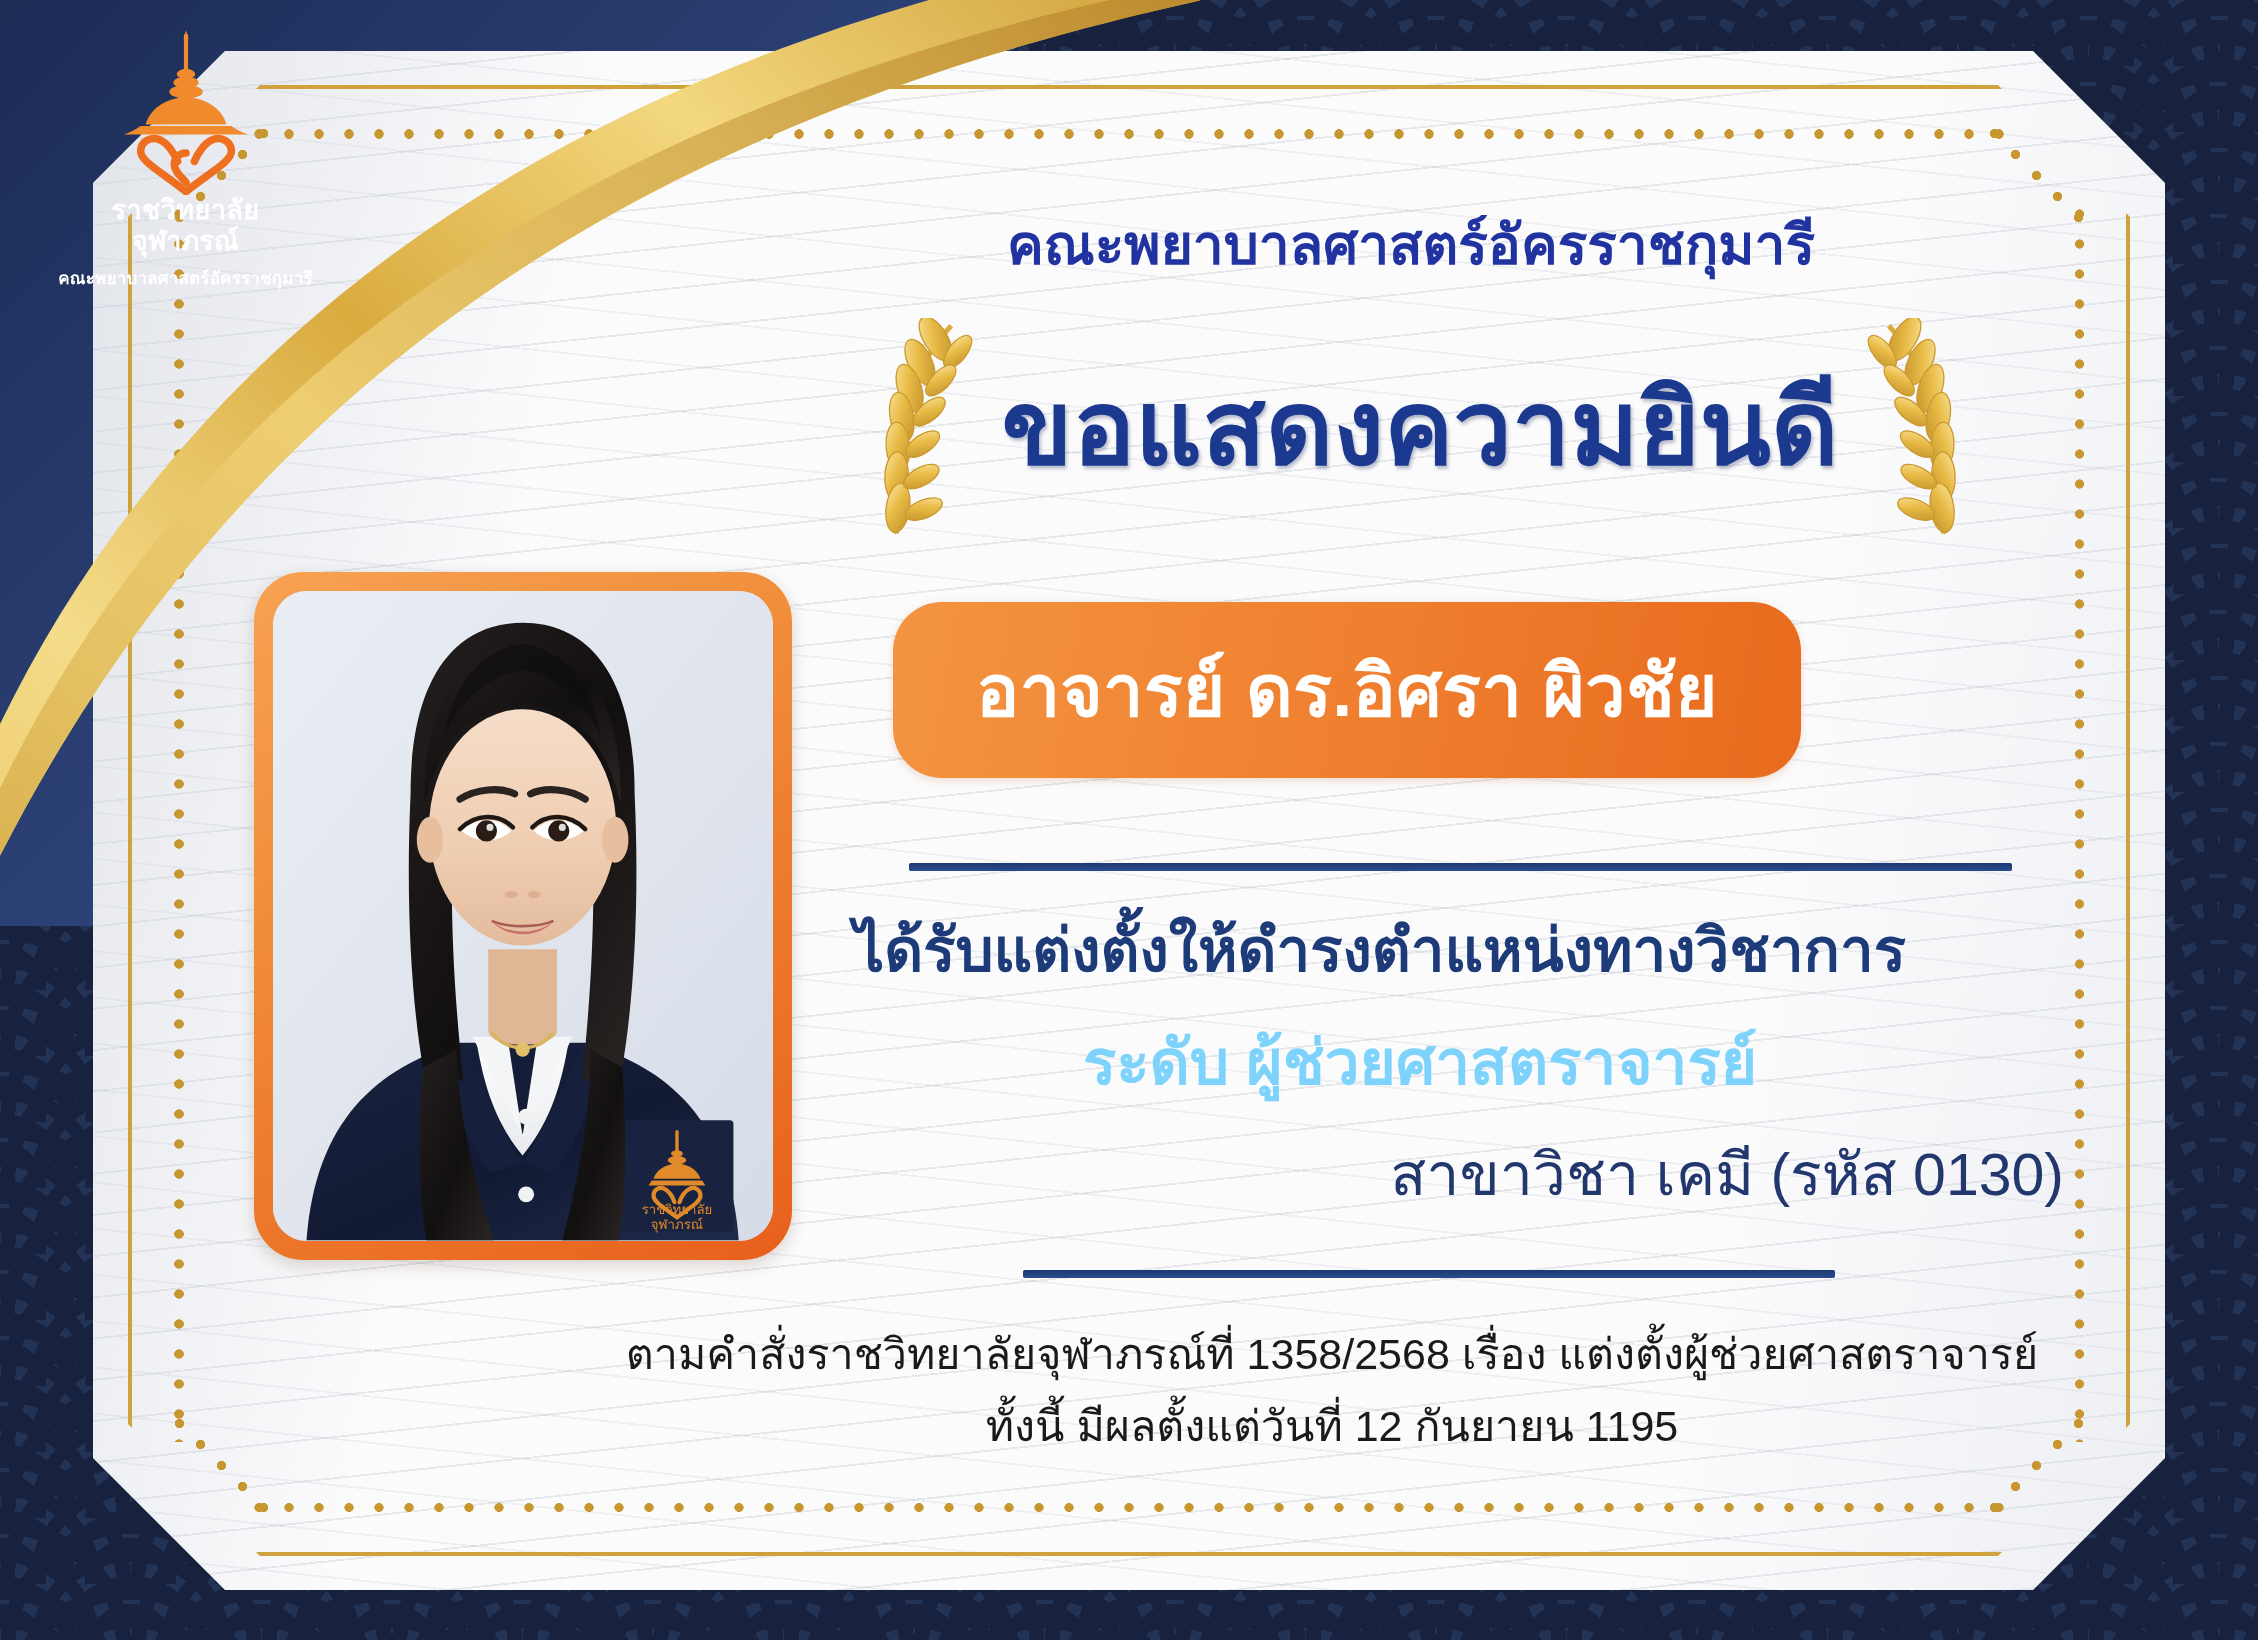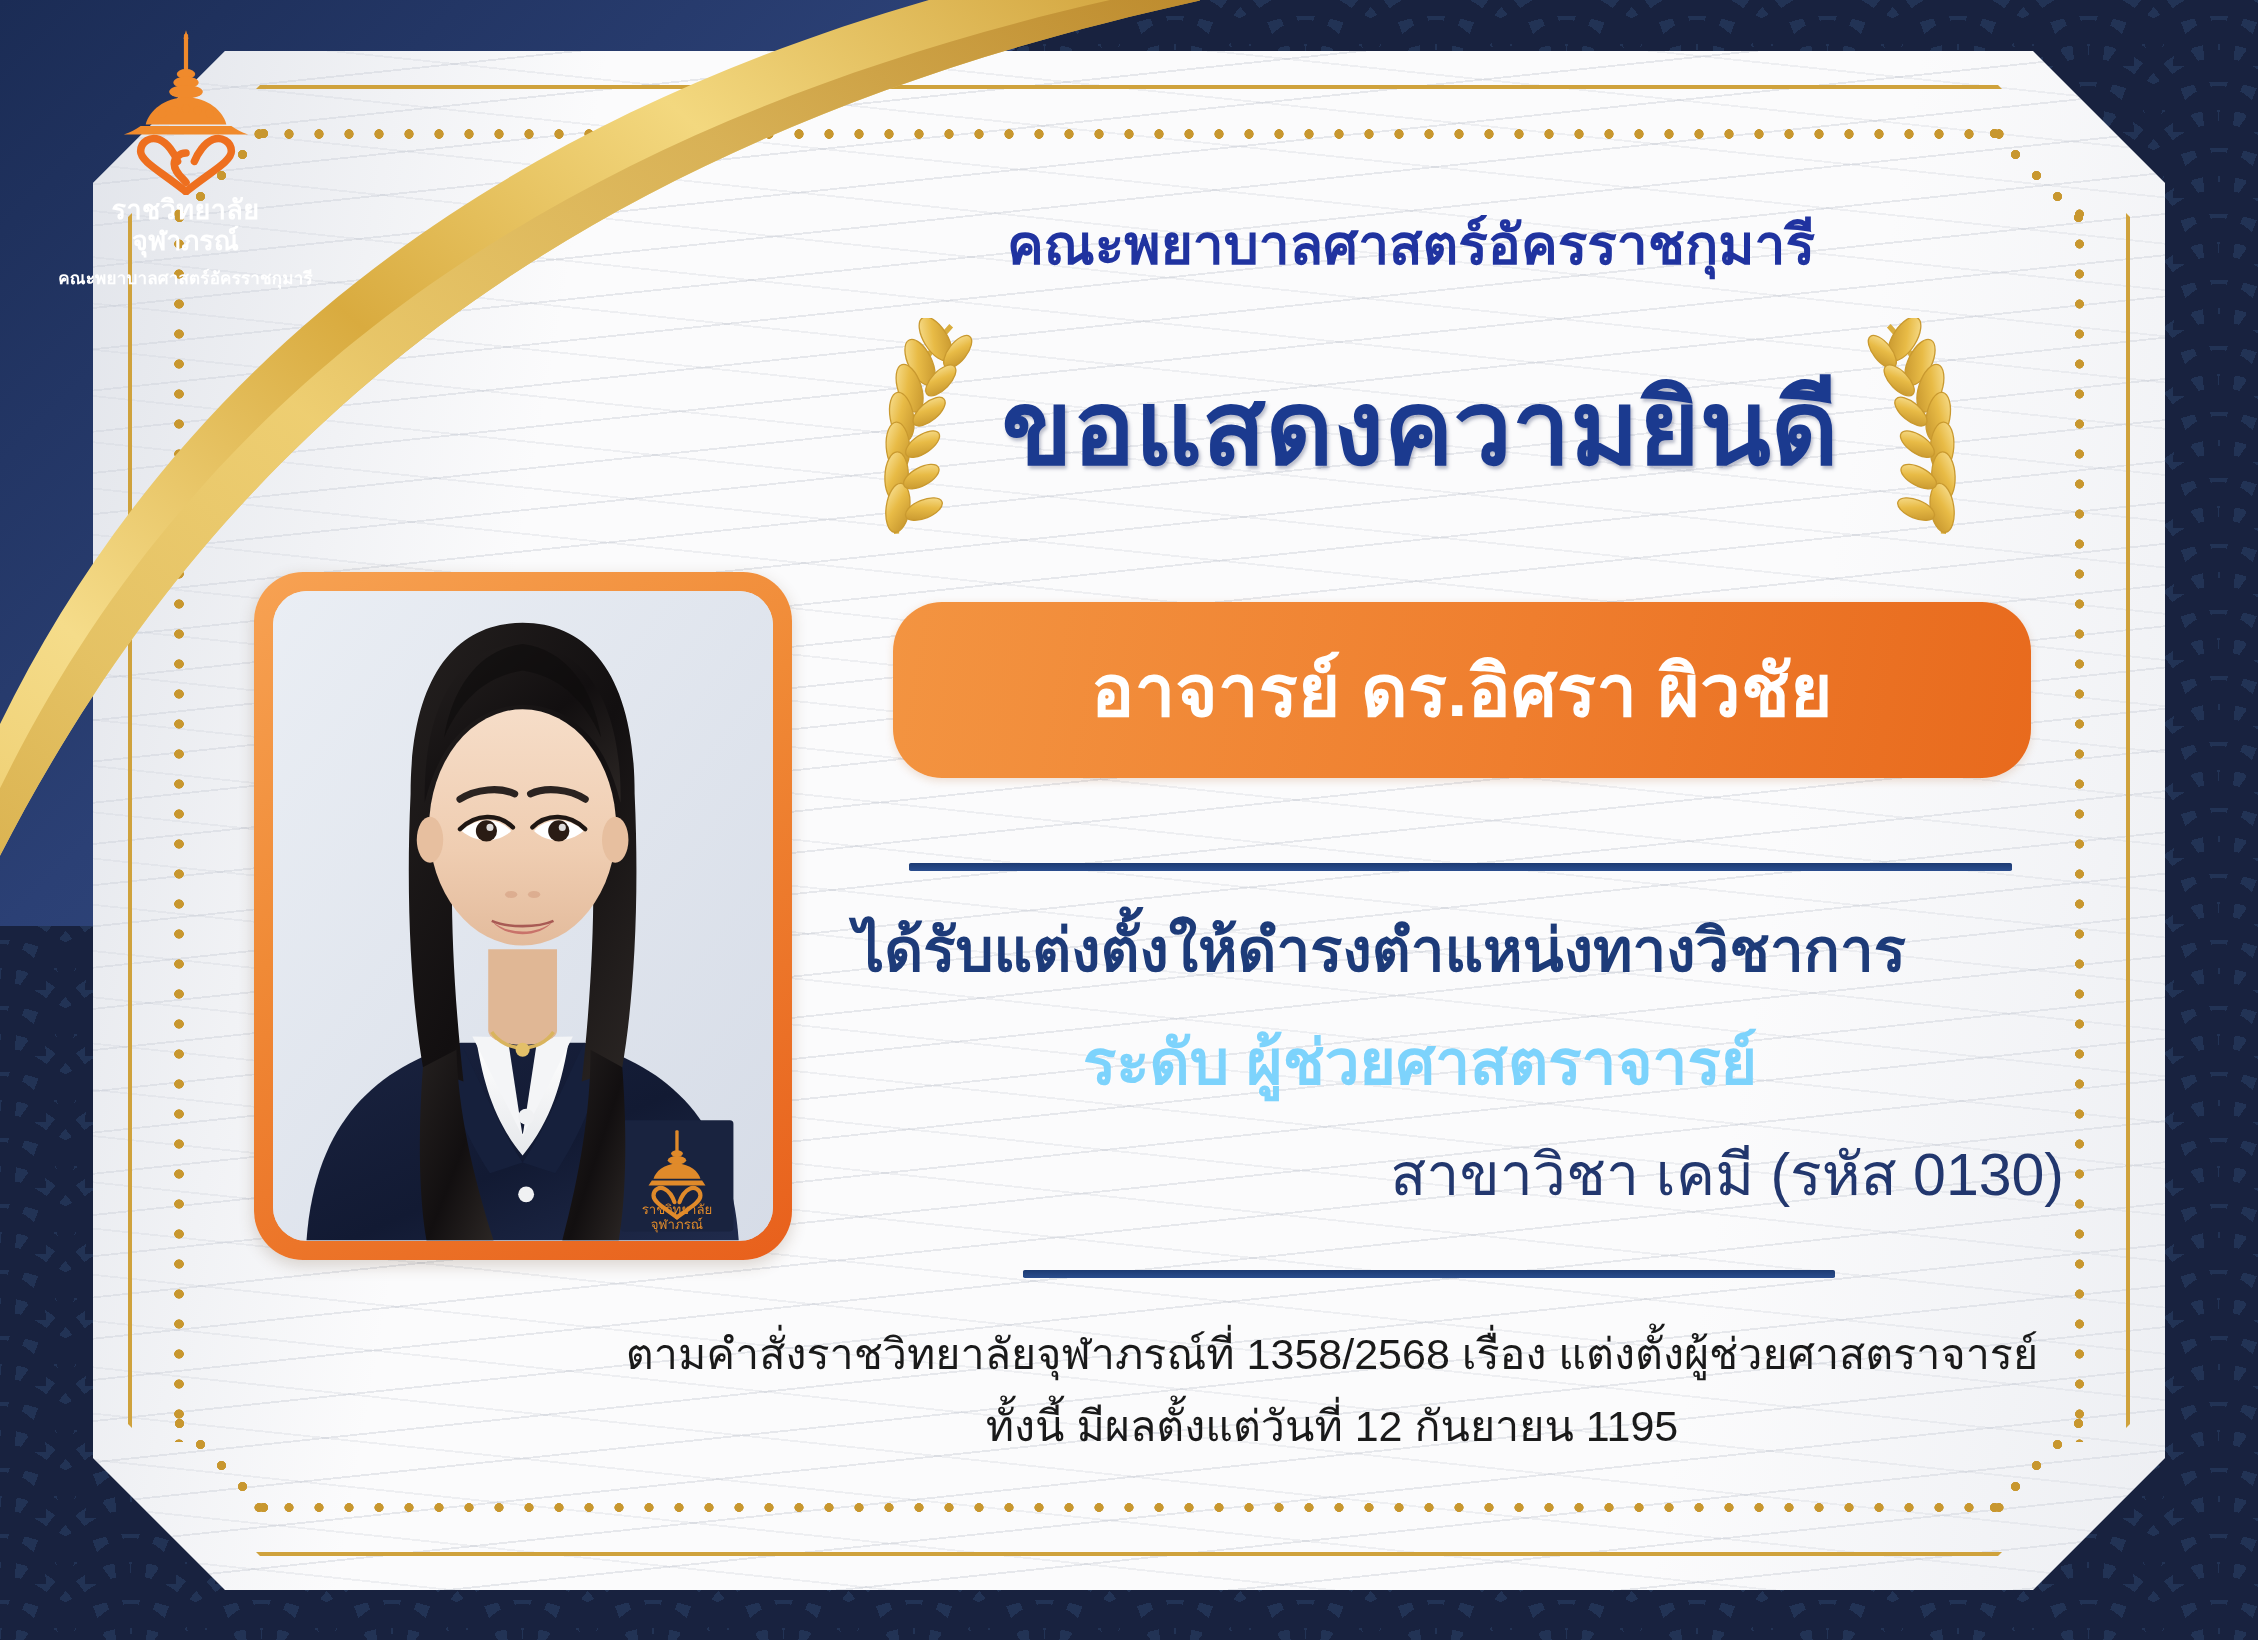--- a/index.html
+++ b/index.html
@@ -144,21 +144,21 @@
     display:flex; align-items:center; justify-content:center; gap:16px;
   }
   .laurel{ width:132px; height:221px; flex:none; }
   .congrats{
     font-size:104px; font-weight:bold; color:#1b3a8f;
     line-height:1.05; white-space:nowrap;
     text-shadow:1.8px 2.6px 3.5px rgba(60,70,110,.35);
   }
 
   .name-banner{
-    position:absolute; left:893px; top:602px; width:1138px; height:176px;
+    position:absolute; left:893px; top:602px; width:908px; height:176px;
     border-radius:49px;
     background:linear-gradient(100deg,#f39441 0%, #ef7e2e 55%, #e86a1d 100%);
     display:flex; align-items:center; justify-content:center;
     box-shadow:0 2.6px 8.8px rgba(180,90,20,.18);
     text-align:right;
   }
   .name-text{
     color:#fff; font-size:72px; font-weight:bold; white-space:nowrap;
     letter-spacing:0.4px;
   }

